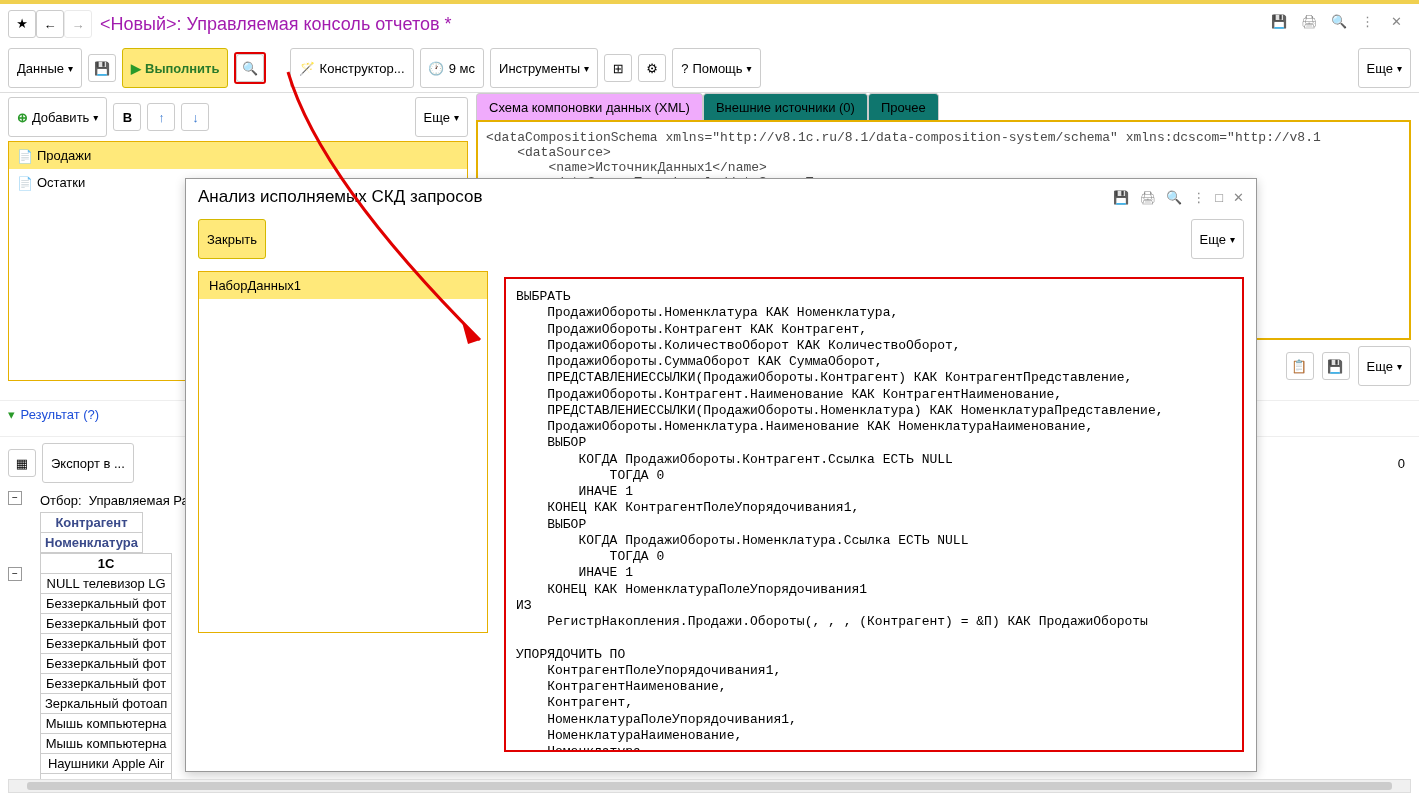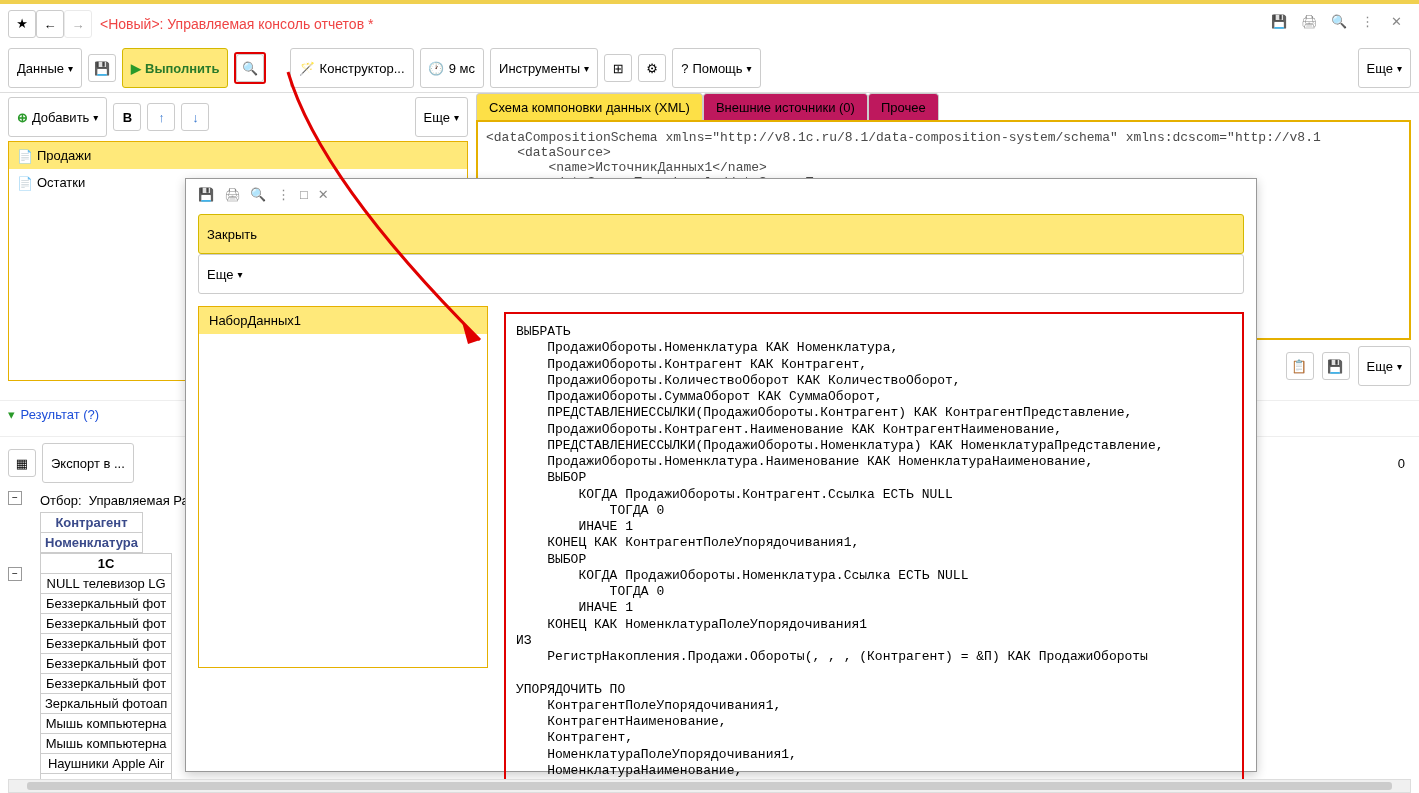--- a/index.html
+++ b/index.html
@@ -4,54 +4,54 @@
 <style>
 * { box-sizing: border-box; margin: 0; padding: 0; }
 body { font-family: Arial, sans-serif; font-size: 13px; background: #fff; overflow: hidden; width: 1419px; height: 793px; position: relative; }
 .btn { display: inline-flex; align-items: center; gap: 4px; padding: 4px 8px; border: 1px solid #ccc; background: #fff; border-radius: 3px; cursor: pointer; font-size: 13px; height: 40px; }
 .btn-icon { width: 28px; height: 28px; justify-content: center; padding: 4px; }
 .btn-green { background: #ffe97a; color: #2a7a2a; font-weight: bold; border-color: #d4b800; }
 .btn-yellow { background: #ffe97a; border-color: #d4b800; }
 .icon { display: inline-block; width: 16px; height: 16px; }
 .toolbar { display: flex; gap: 6px; align-items: center; padding: 4px 8px; }
 .header { display: flex; align-items: center; padding: 6px 8px; border-top: 4px solid #f0d050; }
-.header-title { flex: 1; font-size: 14px; color: #ef4444; margin-left: 8px; }
+.header-title { flex: 1; font-size: 18px; color: #a21caf; margin-left: 8px; }
 .header-icons { display: flex; gap: 10px; }
 .header-icons .icon-btn { width: 20px; height: 20px; cursor: pointer; color: #888; }
 .main-toolbar { border-bottom: 1px solid #ddd; }
 .highlight-btn { border: 2px solid #e00000; border-radius: 3px; }
 .content-row { display: flex; gap: 8px; padding: 0 8px; }
 .left-panel { width: 460px; }
 .sub-toolbar { display: flex; gap: 6px; align-items: center; justify-content: space-between; padding: 4px 0; }
 .left-tb-group { display: flex; gap: 6px; align-items: center; }
 .list-box { border: 1px solid #e5b000; background: #fff; }
 .list-item { padding: 6px 8px; display: flex; align-items: center; gap: 6px; }
 .list-item.selected { background: #ffe97a; }
 .list-item .file-icon { width: 14px; height: 14px; }
 .right-panel { flex: 1; }
 .tabs { display: flex; }
-.tab { padding: 6px 12px; border: 1px solid #ccc; border-bottom: none; border-radius: 4px 4px 0 0; background: #be185d; cursor: pointer; font-size: 13px; }
-.tab.active { background: #fde047; }
+.tab { padding: 6px 12px; border: 1px solid #ccc; border-bottom: none; border-radius: 4px 4px 0 0; background: #0f766e; cursor: pointer; font-size: 13px; }
+.tab.active { background: #f0abfc; }
 .code-area { border: 2px solid #e5b000; background: #fff; padding: 8px; font-family: 'Courier New', monospace; font-size: 13px; color: #4a4a4a; overflow: auto; height: 220px; margin-top: -1px; position: relative; }
 .result-toolbar { display: flex; align-items: center; gap: 6px; padding: 6px 8px; border-top: 1px solid #eee; margin-top: 8px; }
 .result-label { color: #1d4ed8; }
 .spacer { flex: 1; }
 .report-area { padding: 0 8px; position: relative; }
 .tree-toggle { position: absolute; left: 8px; width: 14px; height: 14px; border: 1px solid #999; background: #fff; font-size: 10px; line-height: 12px; text-align: center; cursor: pointer; }
 .report-table { border-collapse: collapse; margin-left: 32px; }
 .report-table td, .report-table th { border: 1px solid #ccc; padding: 2px 4px; text-align: center; font-size: 13px; white-space: nowrap; }
 .report-table th { font-weight: bold; color: #3a4a8a; }
 .report-table .cat-row td { font-weight: bold; }
 .filter-row { padding: 4px 4px 4px 32px; font-size: 13px; }
 .dialog { position: absolute; background: #fff; border: 1px solid #999; box-shadow: 0 3px 10px rgba(0,0,0,0.2); }
 .dialog-header { display: flex; align-items: center; padding: 8px 12px; }
 .dialog-title { flex: 1; font-size: 17px; }
 .dialog-header-icons { display: flex; gap: 10px; color: #888; }
 .dialog-header-icons span { cursor: pointer; }
-.dialog-toolbar { display: flex; padding: 4px 12px; justify-content: space-between; flex-direction: column; }
+.dialog-toolbar { display: flex; padding: 4px 12px; justify-content: space-between; }
 .dialog-body { display: flex; gap: 16px; padding: 8px 12px; }
 .dialog-left { width: 290px; }
 .left-list { border: 1px solid #e5b000; }
 .left-list .list-item { padding: 6px 10px; }
 .dialog-right { flex: 1; }
 .sql-box { border: 2px solid #e00000; padding: 10px; font-family: 'Courier New', monospace; font-size: 13px; white-space: pre; overflow: auto; height: 475px; margin-top: 6px; line-height: 1.25; }
 .red-arrow { position: absolute; pointer-events: none; }
 .dropdown-arrow::after { content: " ▾"; font-size: 10px; }
 .green-plus { color: #2a9a2a; font-weight: bold; }
 .blue-disk { color: #3a6ad0; }
@@ -254,20 +254,21 @@
         </tr>
         <tr>
           <td>Наушники Samsung</td>
         </tr>
       </tbody>
   </table>
 </div>
 
 <div class="dialog" style="left:185px; top:178px; width:1072px; height:594px;">
   <div class="dialog-header">
+    <div class="dialog-title">Анализ исполняемых СКД запросов</div>
     <div class="dialog-header-icons">
       <span>💾</span>
       <span>🖨</span>
       <span>🔍</span>
       <span>⋮</span>
       <span>□</span>
       <span>✕</span>
     </div>
   </div>
   <div class="dialog-toolbar">

